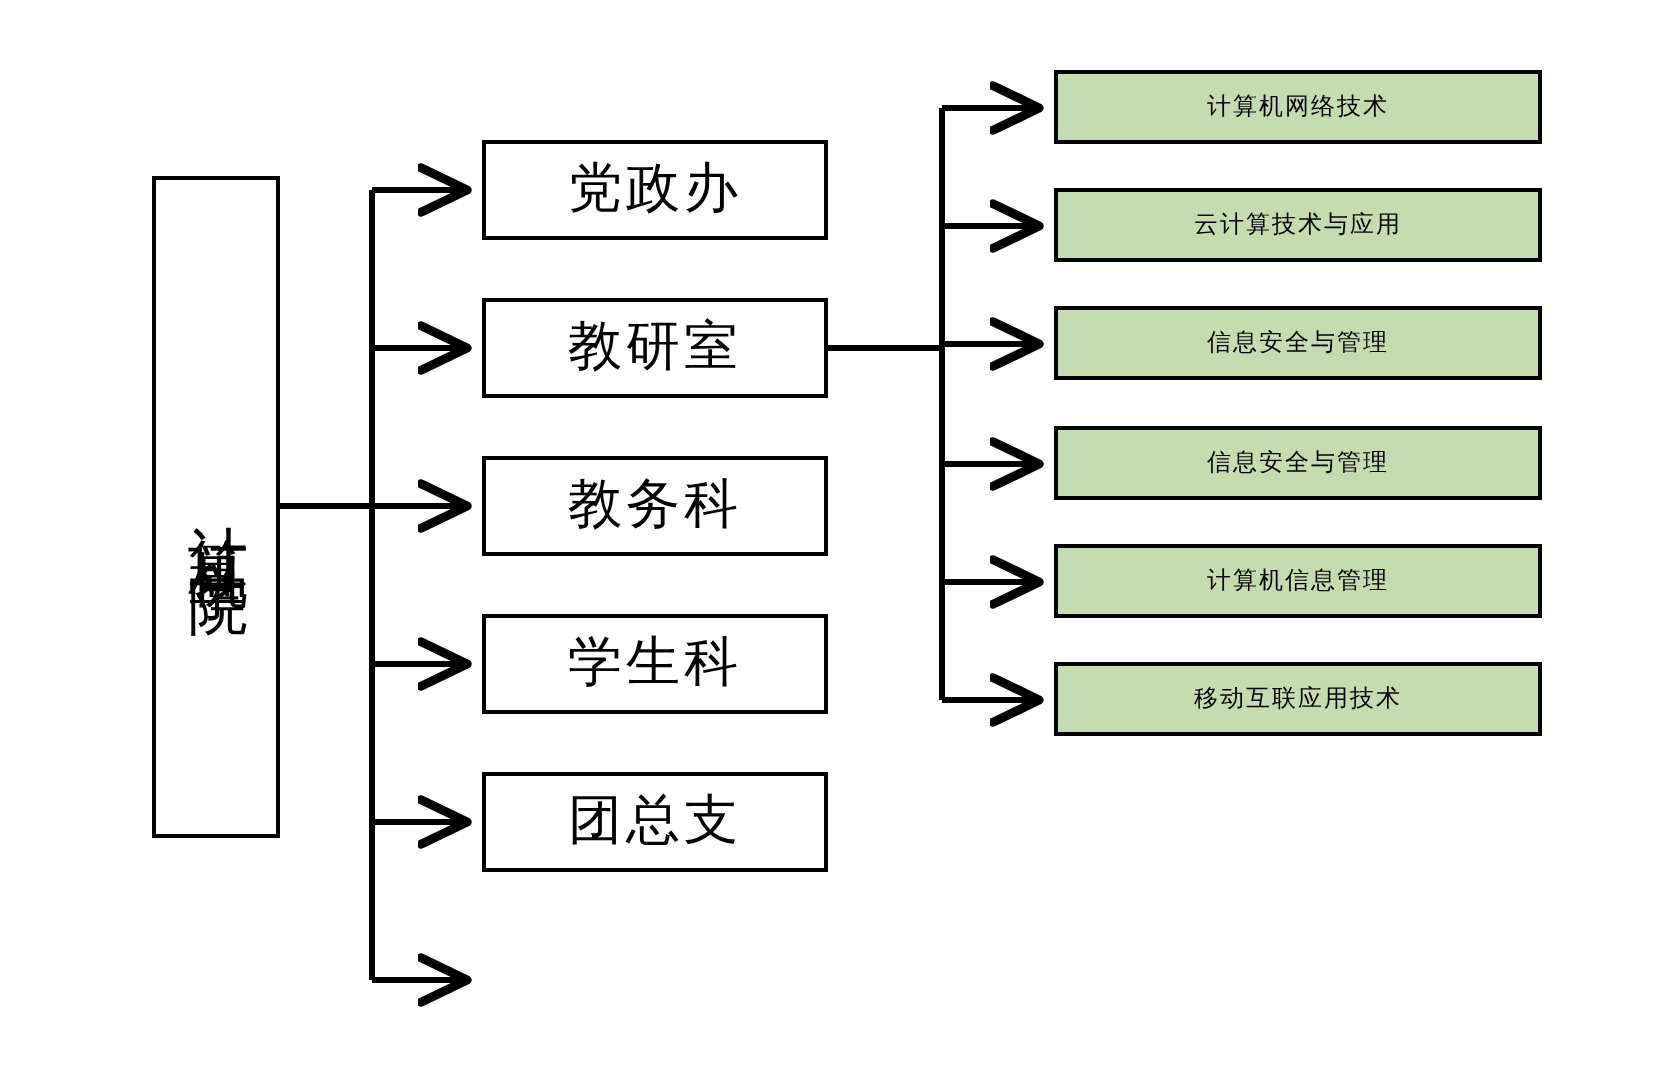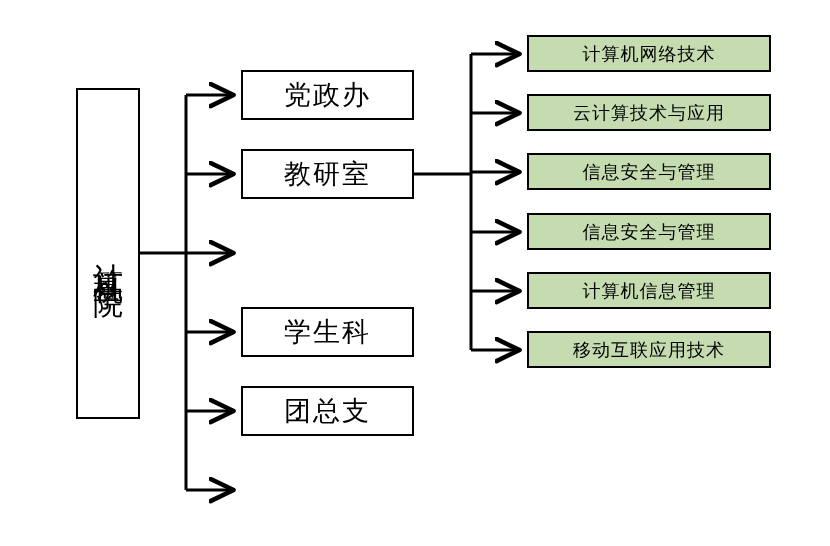--- a/index.html
+++ b/index.html
@@ -68,21 +68,21 @@
   }
   
   .major-node {
     left: 527px;
     width: 244px;
     height: 37px;
     background: #c5dbb0;
     border-width: 2px;
   }
   .major-node .node-label {
-    font-size: 18px;
+    font-size: 12px;
     letter-spacing: 1px;
   }
 </style>
 </head>
 <body>
 
 <div id="chart-root">
 
   <svg id="edges-layer" viewBox="0 0 830 546" width="830" height="546" xmlns="http://www.w3.org/2000/svg">
     <defs>
@@ -143,20 +143,23 @@
   <div class="node" id="node-root">
     <span class="node-label">计算机学院</span>
   </div>
 
   <div class="node dept-node" style="top:70px;">
     <span class="node-label">党政办</span>
   </div>
   <div class="node dept-node" style="top:149px;">
     <span class="node-label">教研室</span>
   </div>
+  <div class="node dept-node" style="top:228px;">
+    <span class="node-label">教务科</span>
+  </div>
   <div class="node dept-node" style="top:307px;">
     <span class="node-label">学生科</span>
   </div>
   <div class="node dept-node" style="top:386px;">
     <span class="node-label">团总支</span>
   </div>
 
   <div class="node major-node" style="top:35px;">
     <span class="node-label">计算机网络技术</span>
   </div>

